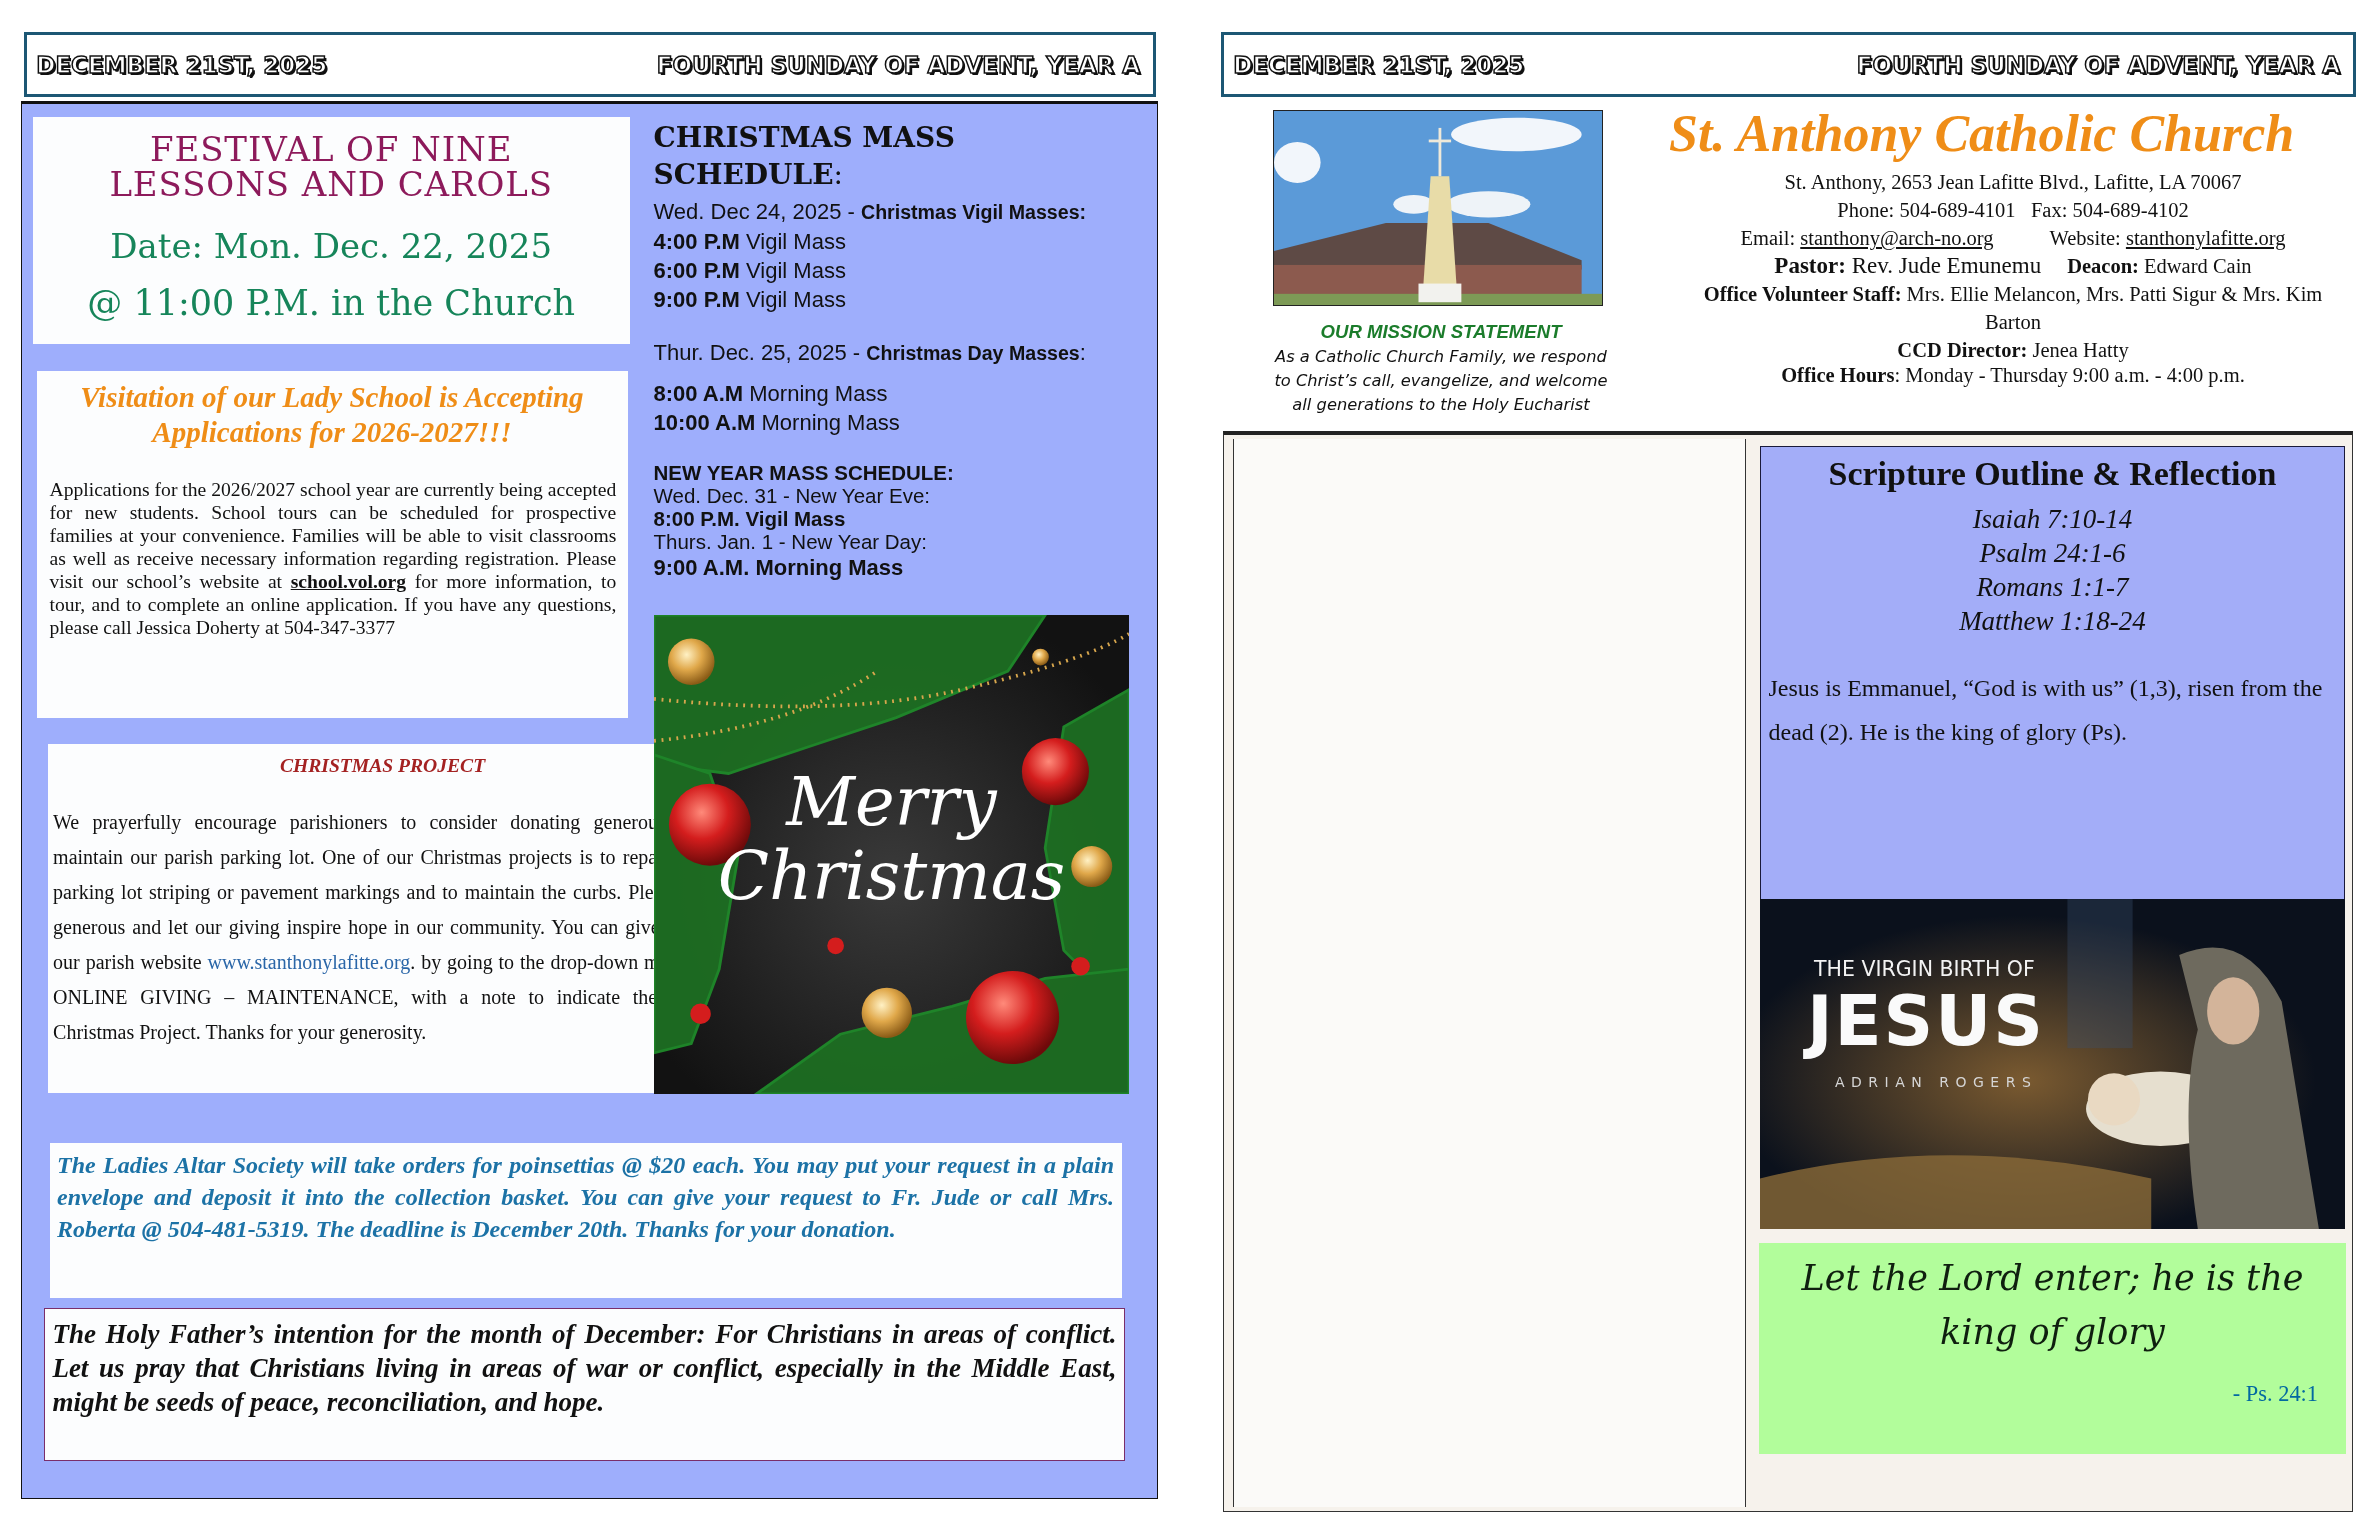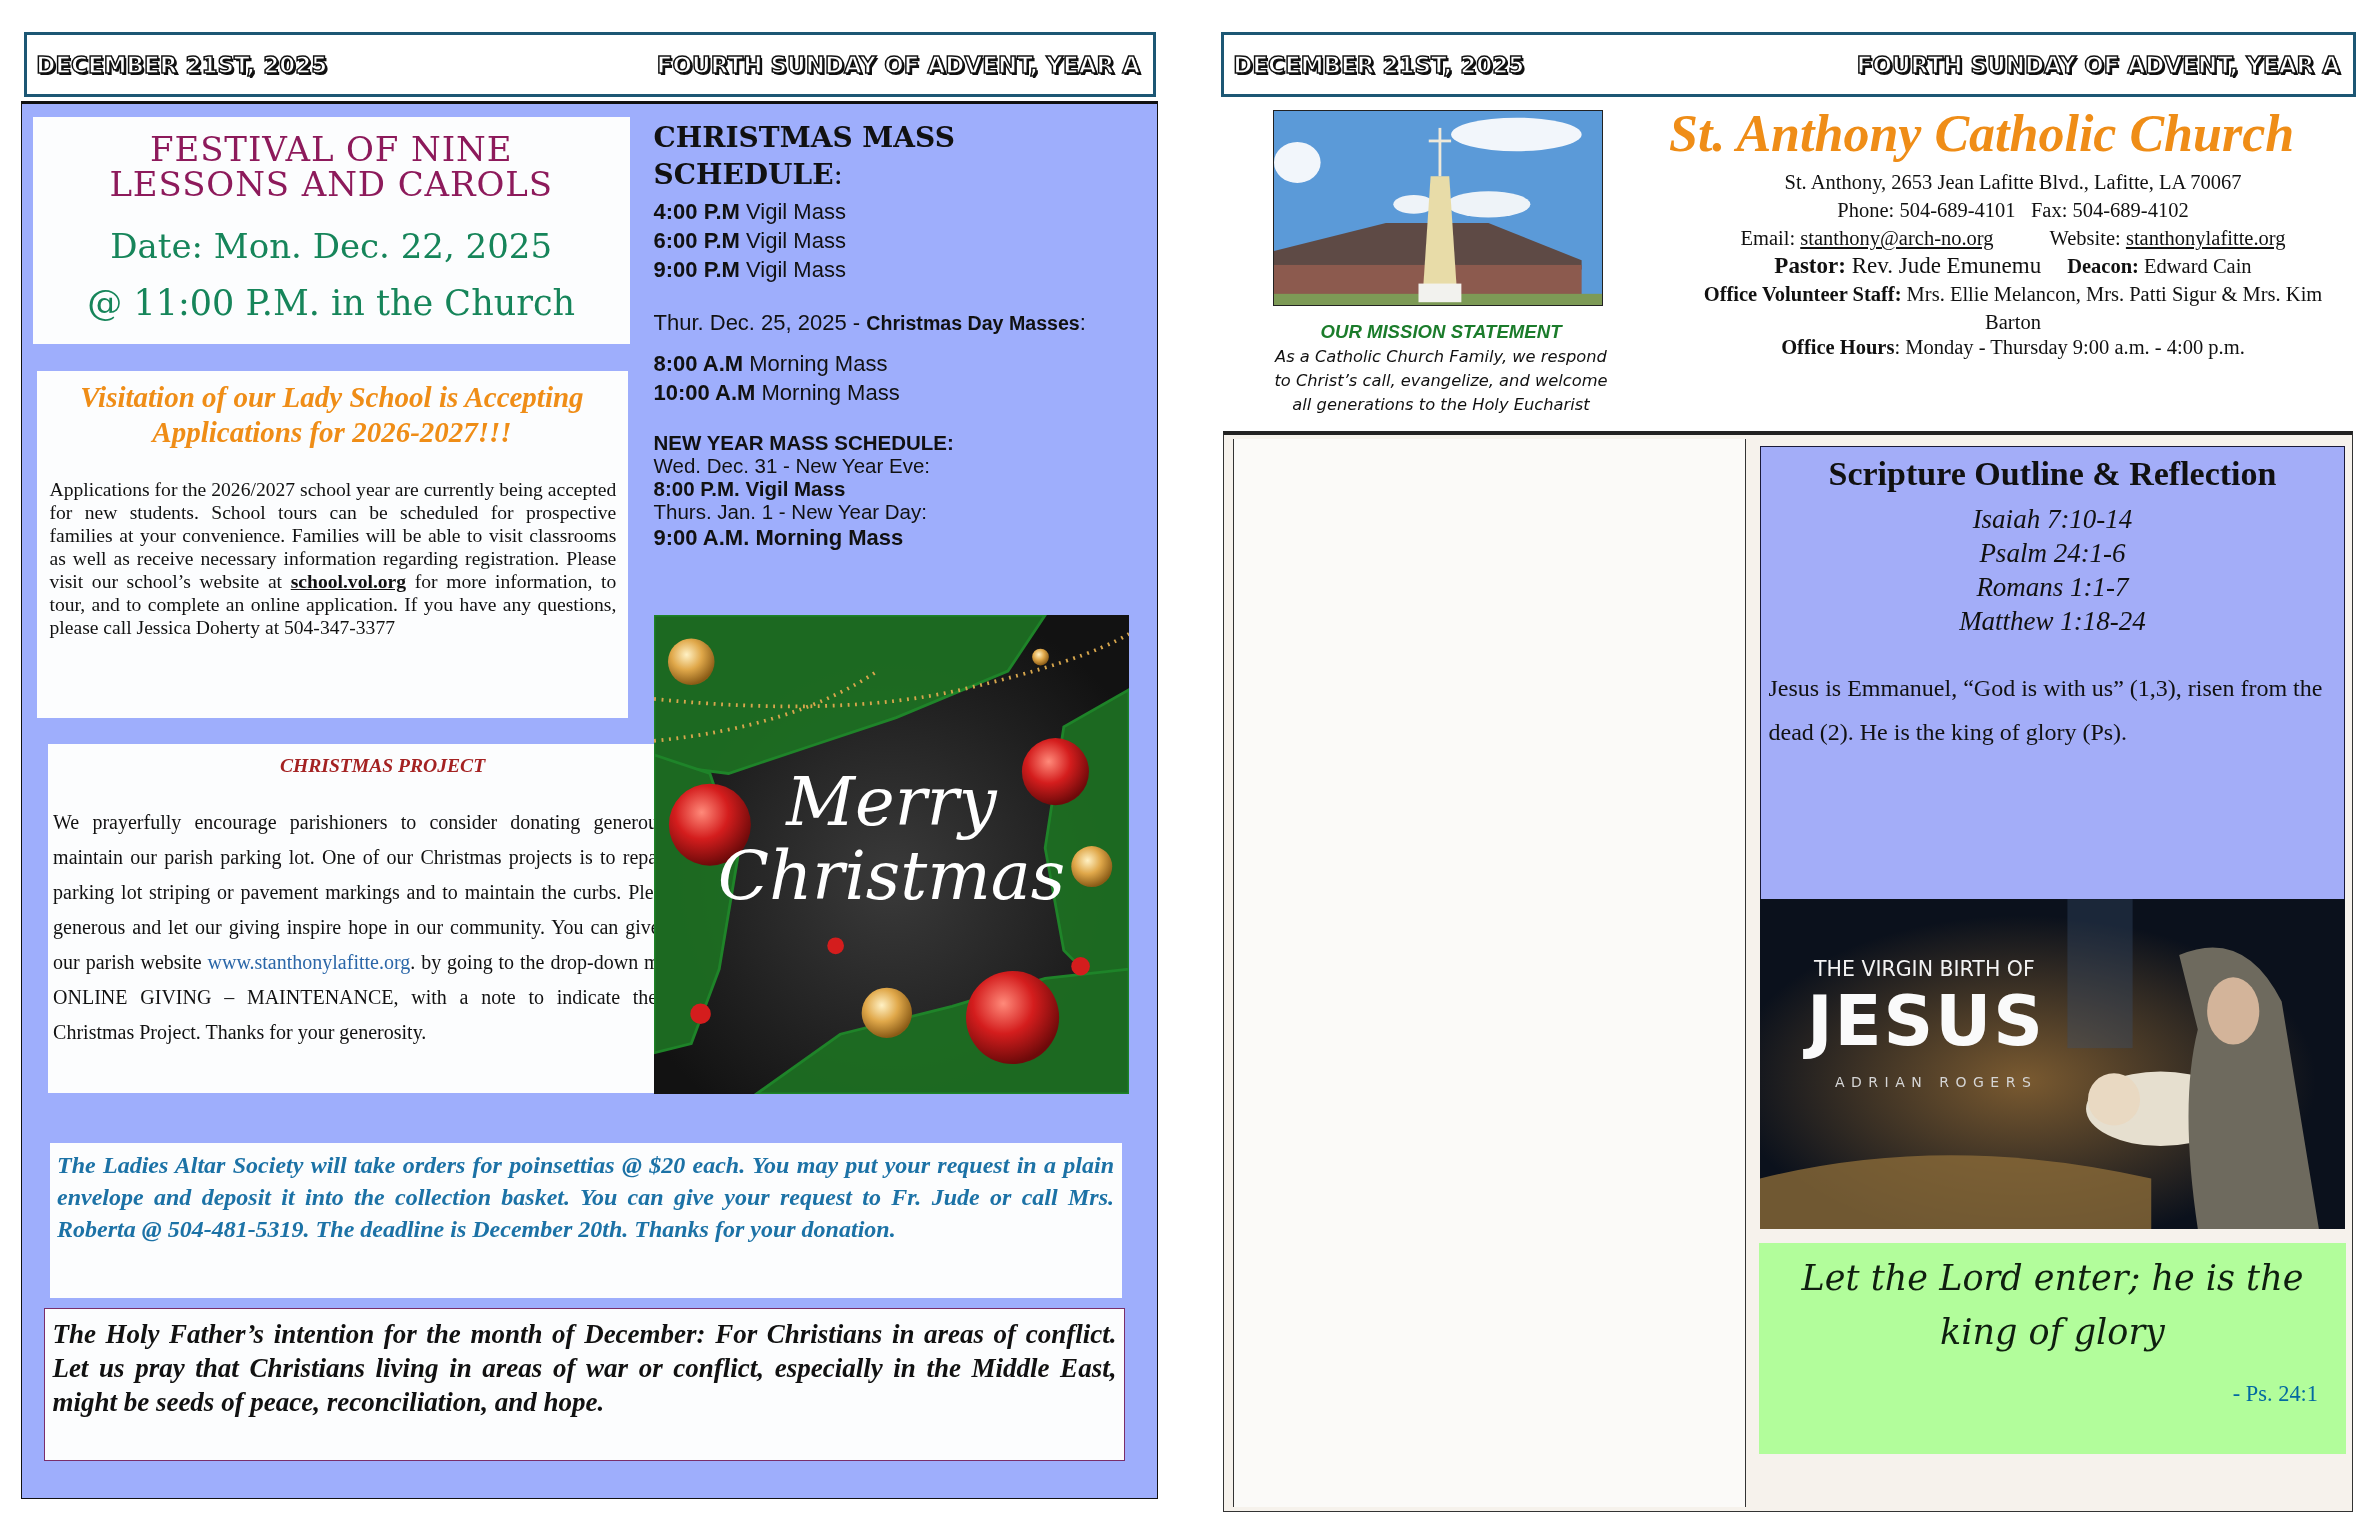--- a/index.html
+++ b/index.html
@@ -88,20 +88,21 @@
     <div class="t1">
       <div>FESTIVAL OF NINE</div>
       <div>LESSONS AND CAROLS</div>
     </div>
     <div class="t2">Date: Mon. Dec. 22, 2025</div>
     <div class="t3">@ 11:00 P.M. in the Church</div>
   </div>
 
   <div class="mass">
     <div class="title"><span>CHRISTMAS MASS SCHEDULE</span><span style="font-weight:normal">:</span></div>
+    <div><span>Wed. Dec 24, 2025 - </span><b style="font-size:19.6px">Christmas Vigil Masses:</b></div>
     <div><b>4:00 P.M</b><span> Vigil Mass</span></div>
     <div><b>6:00 P.M</b><span> Vigil Mass</span></div>
     <div><b>9:00 P.M</b><span> Vigil Mass</span></div>
     <div class="gap"></div>
     <div><span>Thur. Dec. 25, 2025 - </span><b style="font-size:19.6px">Christmas Day Masses</b><span>:</span></div>
     <div class="gap" style="height:11.2px"></div>
     <div><b>8:00 A.M</b><span> Morning Mass</span></div>
     <div><b>10:00 A.M</b><span> Morning Mass</span></div>
     <div class="gap"></div>
     <div class="small"><b>NEW YEAR MASS SCHEDULE:</b></div>
@@ -203,20 +204,21 @@
   <div>all generations to the Holy Eucharist</div>
 </div>
 
 <div class="church-name">St. Anthony Catholic Church</div>
 <div class="church-info">
   <div>St. Anthony, 2653 Jean Lafitte Blvd., Lafitte, LA 70067</div>
   <div><span>Phone:  </span><span>504-689-4101</span><span style="white-space:pre">   Fax: </span><span>504-689-4102</span></div>
   <div><span>Email: </span><u>stanthony@arch-no.org</u><span style="display:inline-block;width:56px"></span><span>Website: </span><u>stanthonylafitte.org</u></div>
   <div><b class="big">Pastor:</b><span class="big"> Rev. Jude Emunemu</span><span style="display:inline-block;width:26px"></span><b>Deacon:</b><span> Edward Cain</span></div>
   <div style="padding:0 37px"><b>Office Volunteer Staff:</b><span> Mrs. Ellie Melancon, Mrs. Patti Sigur &amp; Mrs. Kim Barton</span></div>
+  <div><b>CCD Director:</b><span> Jenea Hatty</span></div>
   <div style="line-height:22.4px"><b>Office Hours</b><span>:  Monday -  Thursday 9:00 a.m. - 4:00 p.m.</span></div>
 </div>
 
 <div class="frame">
   <div class="colA"></div>
 
   <div class="scripture">
     <div class="h">Scripture Outline &amp; Reflection</div>
     <div class="refs">
       <div class="ref">Isaiah 7:10-14</div>

